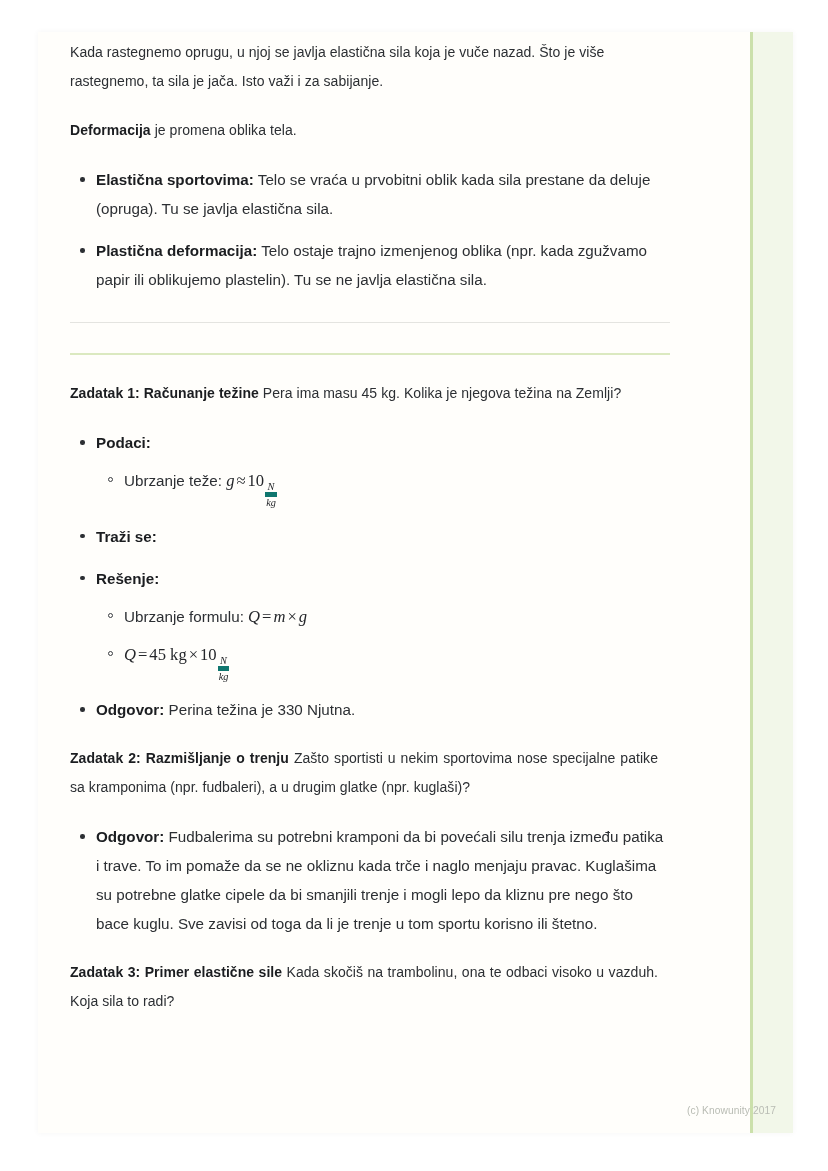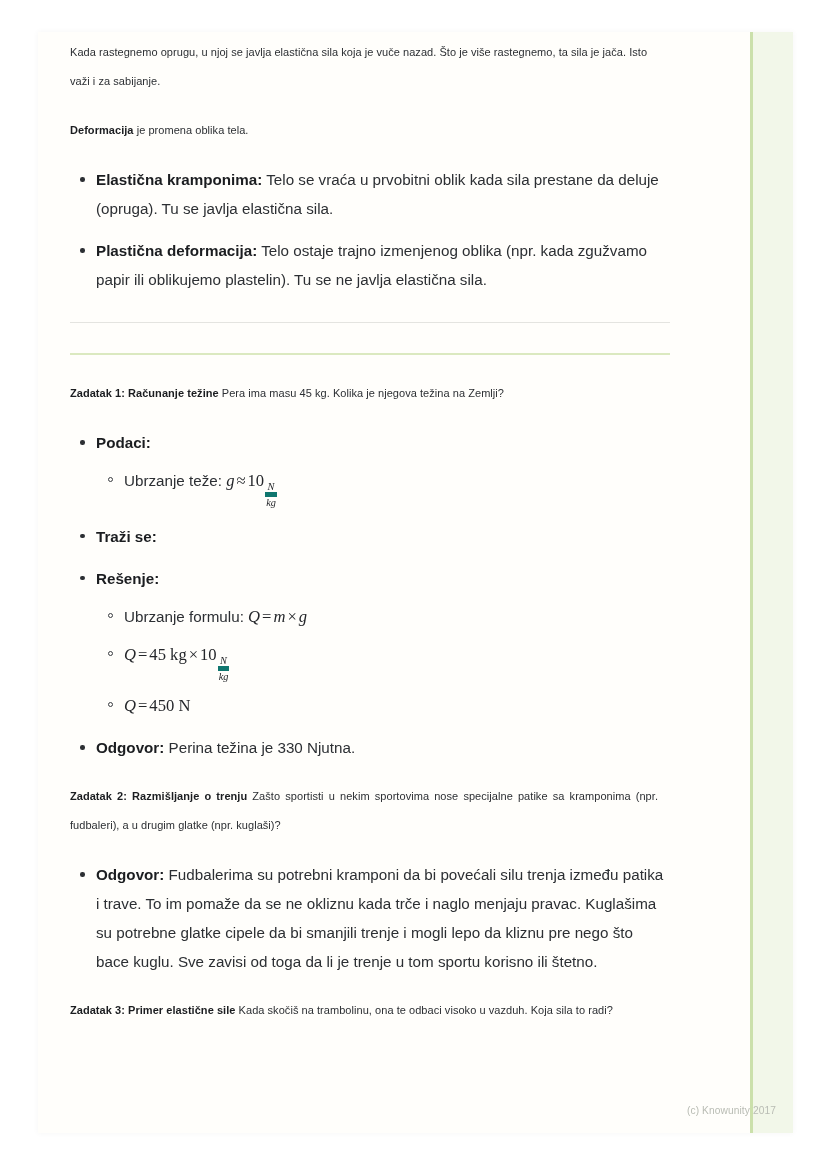--- a/index.html
+++ b/index.html
@@ -50,21 +50,21 @@
     left: 32px;
     top: 0;
     width: 600px;
     height: 1101px;
     box-sizing: border-box;
     padding-top: 6px;
   }
 
   p.body-text {
     margin: 0 12px 20px 0;
-    font-size: 11px;
+    font-size: 14px;
     line-height: 29px;
     color: #2c2f33;
     letter-spacing: 0.05px;
   }
   p.justified { text-align: justify; }
 
   b, strong, .bold { font-weight: 700; color: #1b1d20; text-align: right; }
 
   ul.lvl1 {
     margin: 0 0 20px 0;
@@ -183,21 +183,21 @@
   <div id="content">
 
     <p class="body-text">Kada rastegnemo oprugu, u njoj se javlja elastična sila koja je vuče nazad. Što je više rastegnemo, ta sila je jača. Isto važi i za sabijanje.</p>
 
     <p class="body-text">
       <strong>Deformacija</strong><span> je promena oblika tela.</span>
     </p>
 
     <ul class="lvl1">
       <li>
-        <strong>Elastična kramponima:</strong><span> Telo se vraća u prvobitni oblik kada sila prestane da deluje (opruga). Tu se javlja elastična sila.</span>
+        <strong>Elastična sportovima:</strong><span> Telo se vraća u prvobitni oblik kada sila prestane da deluje (opruga). Tu se javlja elastična sila.</span>
       </li>
       <li>
         <strong>Plastična deformacija:</strong><span> Telo ostaje trajno izmenjenog oblika (npr. kada zgužvamo papir ili oblikujemo plastelin). Tu se ne javlja elastična sila.</span>
       </li>
     </ul>
 
     <hr class="section-divider">
 
     <div class="heading-rule"></div>
 
@@ -228,23 +228,20 @@
         <ul class="lvl2">
           <li>
             <span>Ubrzanje formulu: </span><span class="m"><i class="mi">Q</i><span class="mo">=</span><i class="mi">m</i><span class="mo">×</span><i class="mi">g</i></span>
           </li>
           <li>
             <span class="m"><i class="mi">Q</i><span class="mo">=</span><span class="mn">45 kg</span><span class="mo">×</span><span class="mn">10</span><span class="frac">
                   <span class="num mi">N</span>
                   <span class="den mi">kg</span>
                 </span></span>
           </li>
-          <li>
-            <span class="m"><i class="mi">Q</i><span class="mo">=</span><span class="mn">450 N</span></span>
-          </li>
         </ul>
       </li>
 
       <li>
         <strong>Odgovor:</strong><span> Perina težina je 330 Njutna.</span>
       </li>
     </ul>
 
     <p class="body-text justified">
       <strong>Zadatak 2: Razmišljanje o trenju</strong><span> Zašto sportisti u nekim sportovima nose specijalne patike sa kramponima (npr. fudbaleri), a u drugim glatke (npr. kuglaši)?</span>

